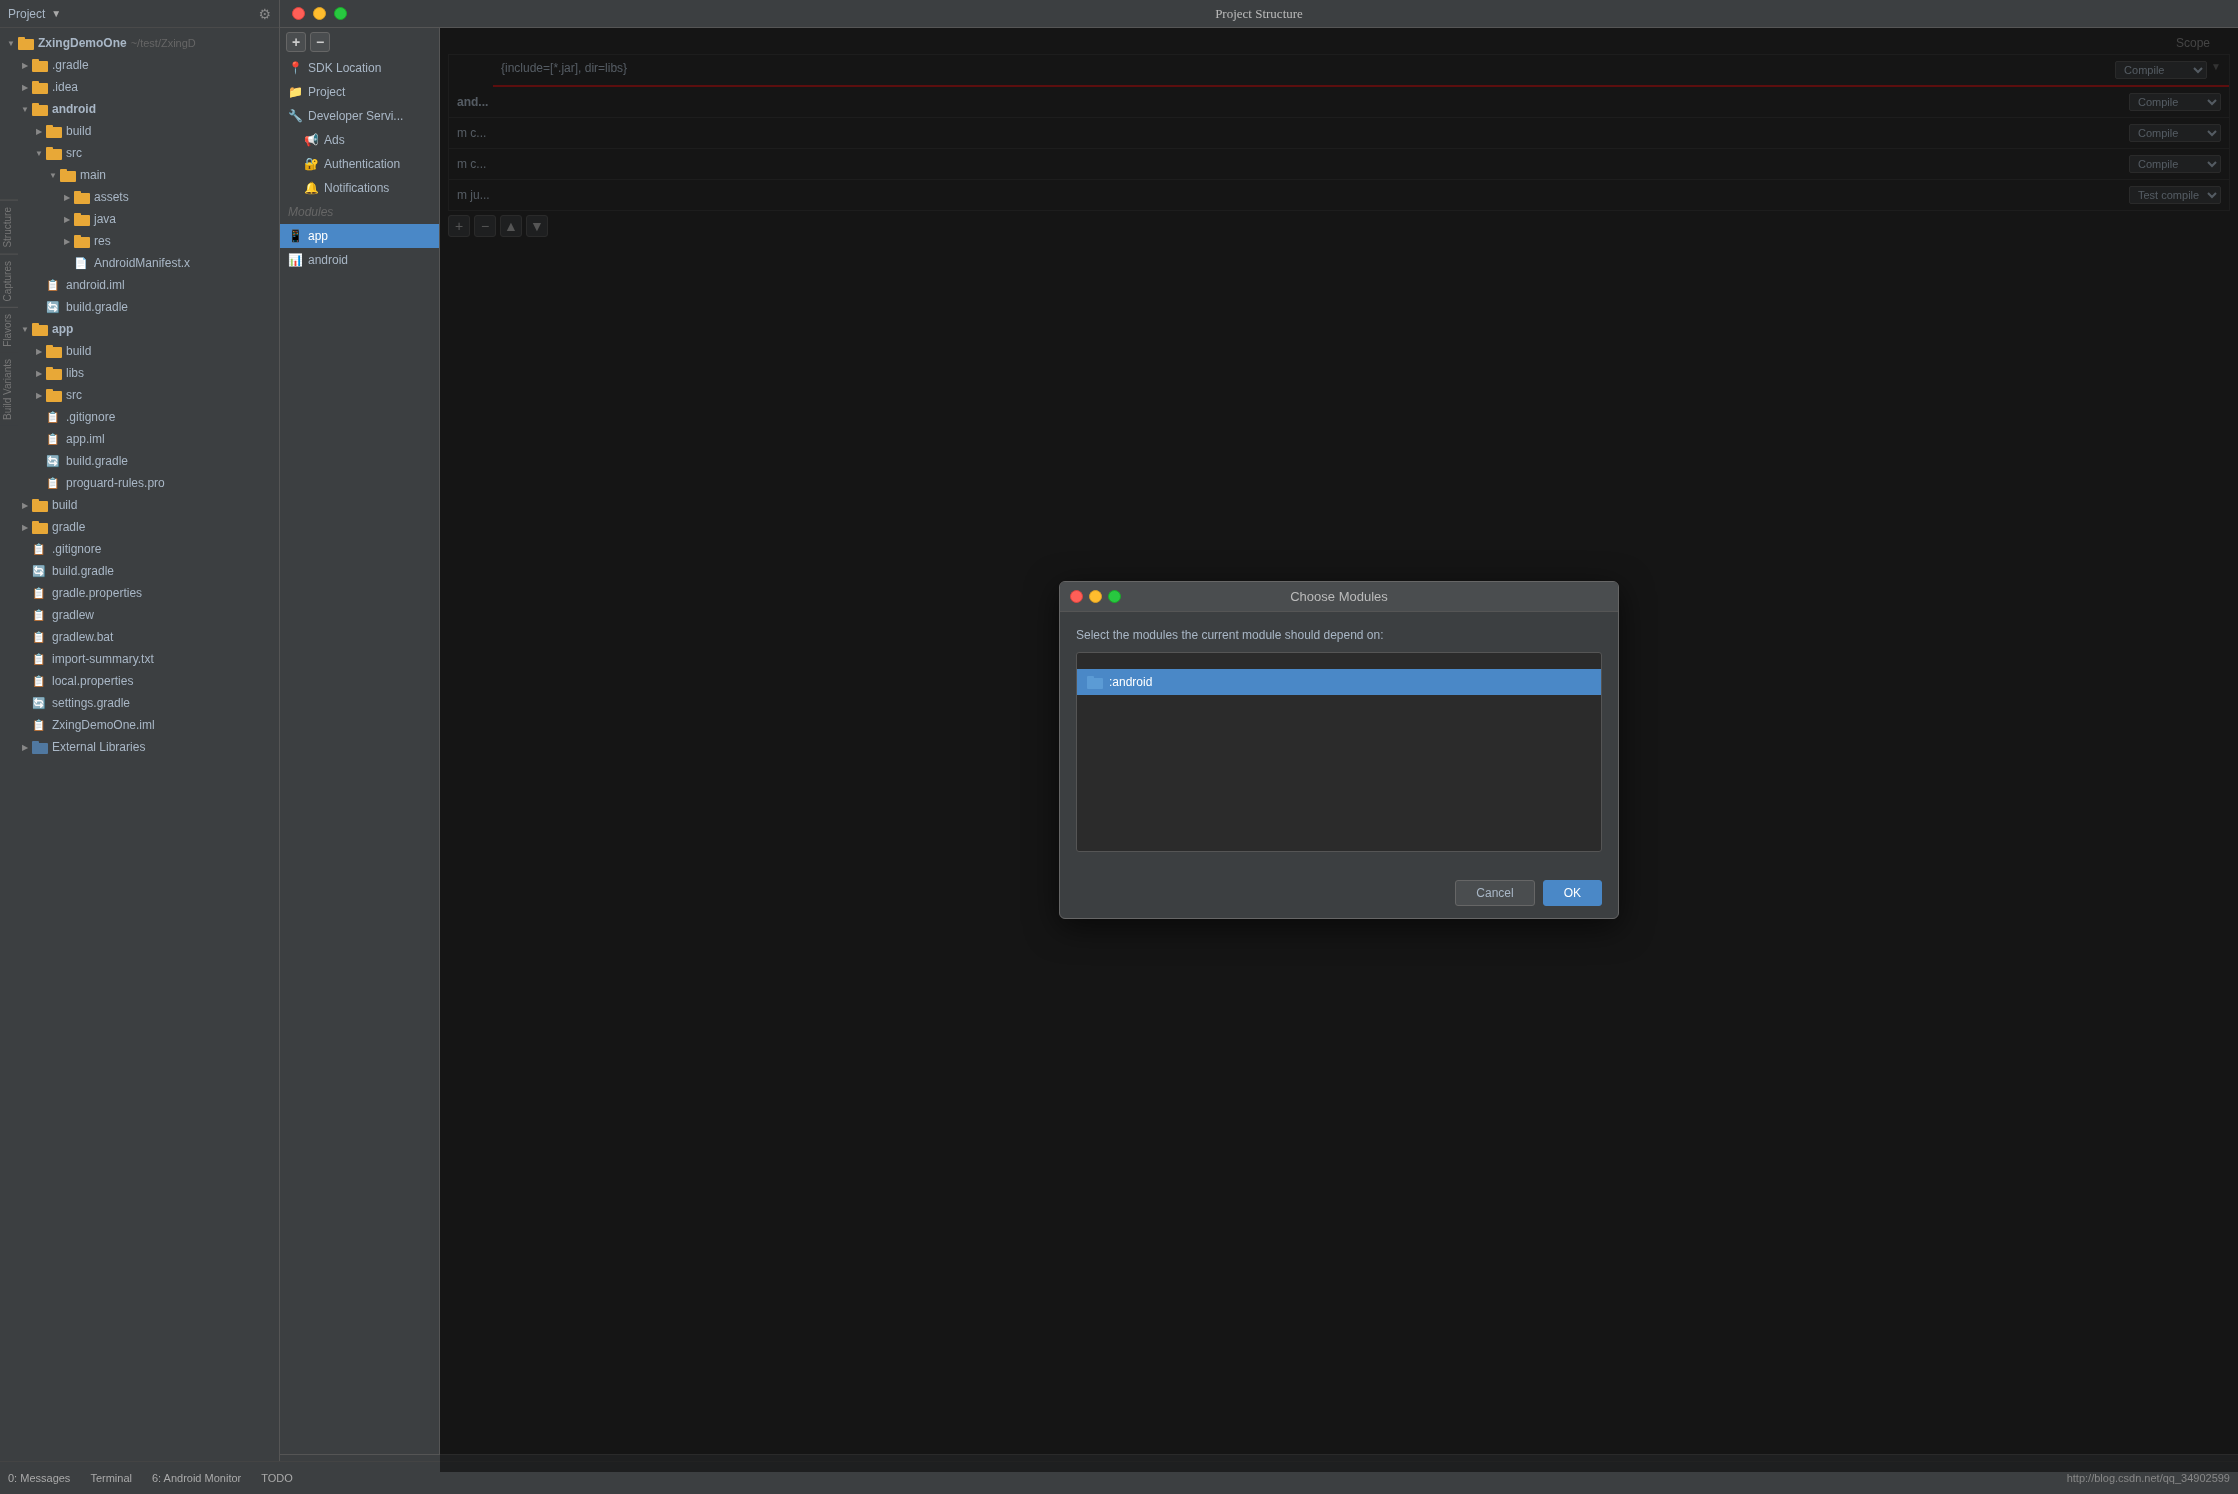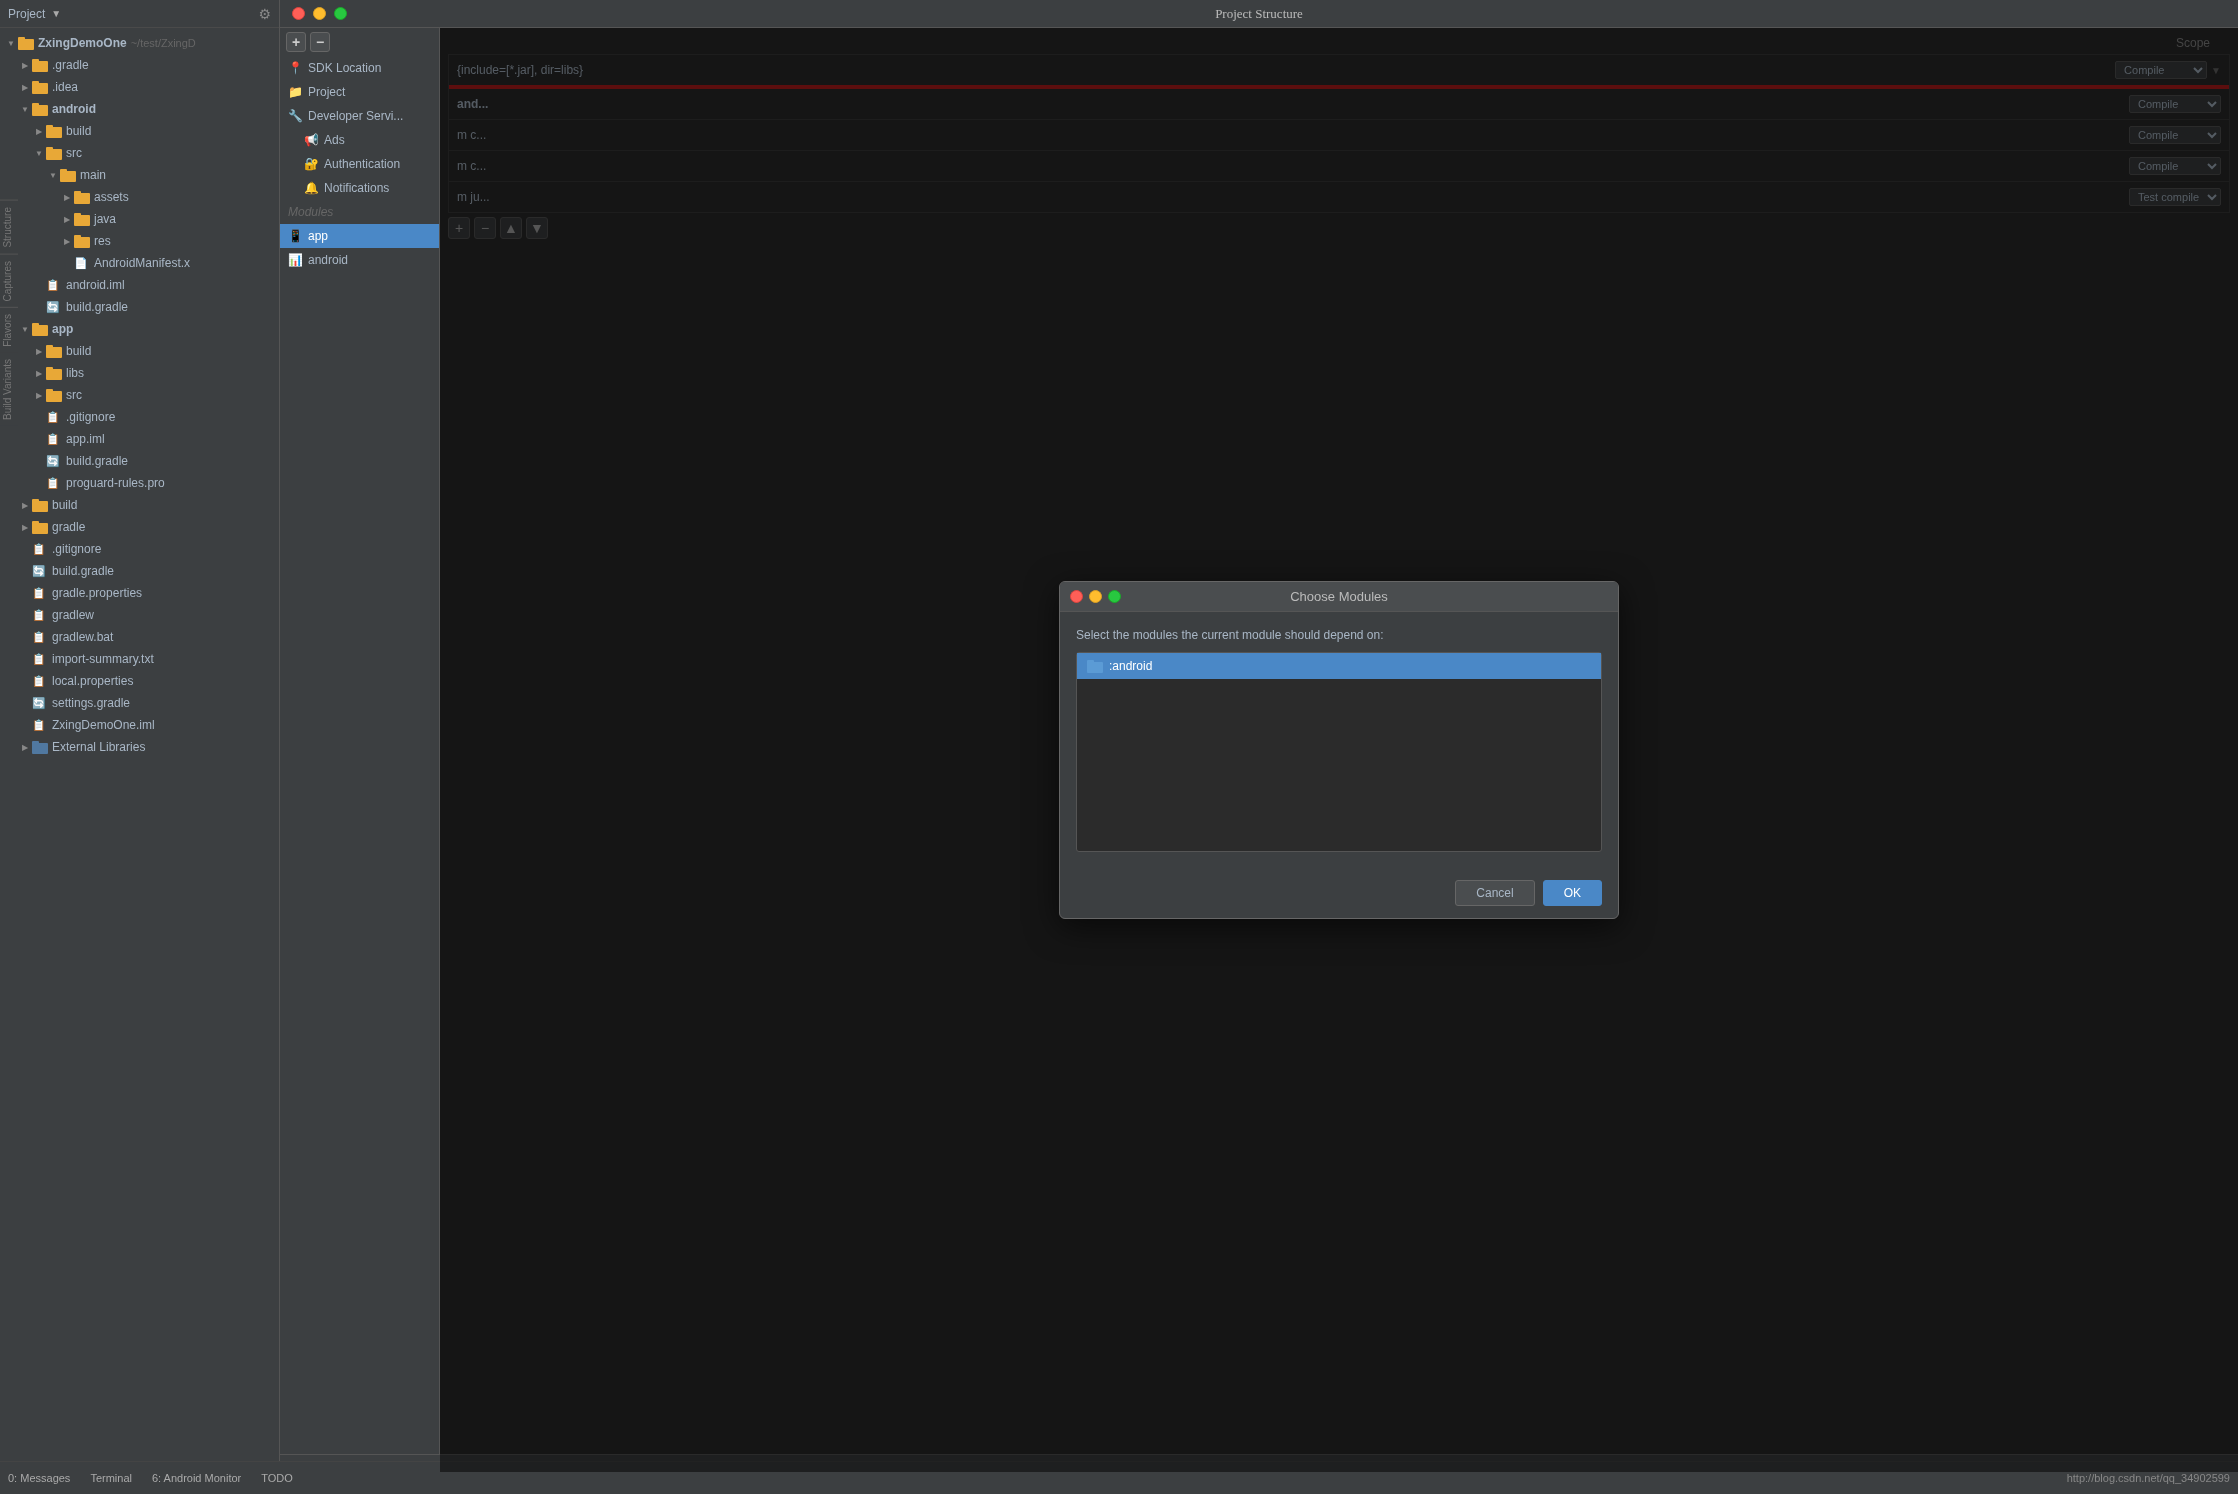--- a/index.html
+++ b/index.html
@@ -290,20 +290,21 @@
     }
     .module-item {
       display: flex;
       align-items: center;
       height: 26px;
       padding: 0 10px;
       cursor: pointer;
       font-size: 12px;
       color: #a9b7c6;
       gap: 6px;
+      margin-top: 16px;
     }
     .module-item.selected {
       background: #4a88c7;
       color: #ffffff;
     }
     .modal-buttons {
       display: flex;
       justify-content: flex-end;
       gap: 8px;
       padding: 12px 16px;
@@ -651,21 +652,21 @@
 
 
     <div class="dependencies-area">
 
       <div style="display:flex;align-items:center;margin-bottom:4px;">
         <span style="flex:1;"></span>
         <span style="color:#888;font-size:12px;margin-right:20px;">Scope</span>
       </div>
 
       <div style="background:#2b2b2b;border:1px solid #3a3a3a;">
-        <div style="display:flex;align-items:center;padding:6px 8px;border-bottom:4px solid #b91c1c;">
+        <div style="display:flex;align-items:flex-start;padding:6px 8px;border-bottom:2px solid #b91c1c;margin-left:44px;">
           <span style="flex:1;color:#a9b7c6;font-size:12px;">{include=[*.jar], dir=libs}</span>
           <select class="scope-select">
             <option>Compile</option>
             <option>Test compile</option>
             <option>Provided</option>
           </select>
           <span style="font-size:10px;color:#666;margin-left:4px;">▼</span>
         </div>
         <div style="display:flex;align-items:center;padding:6px 8px;border-bottom:1px solid #3a3a3a;">
           <span style="flex:1;color:#a9b7c6;font-size:12px;font-weight:bold;">and...</span>

